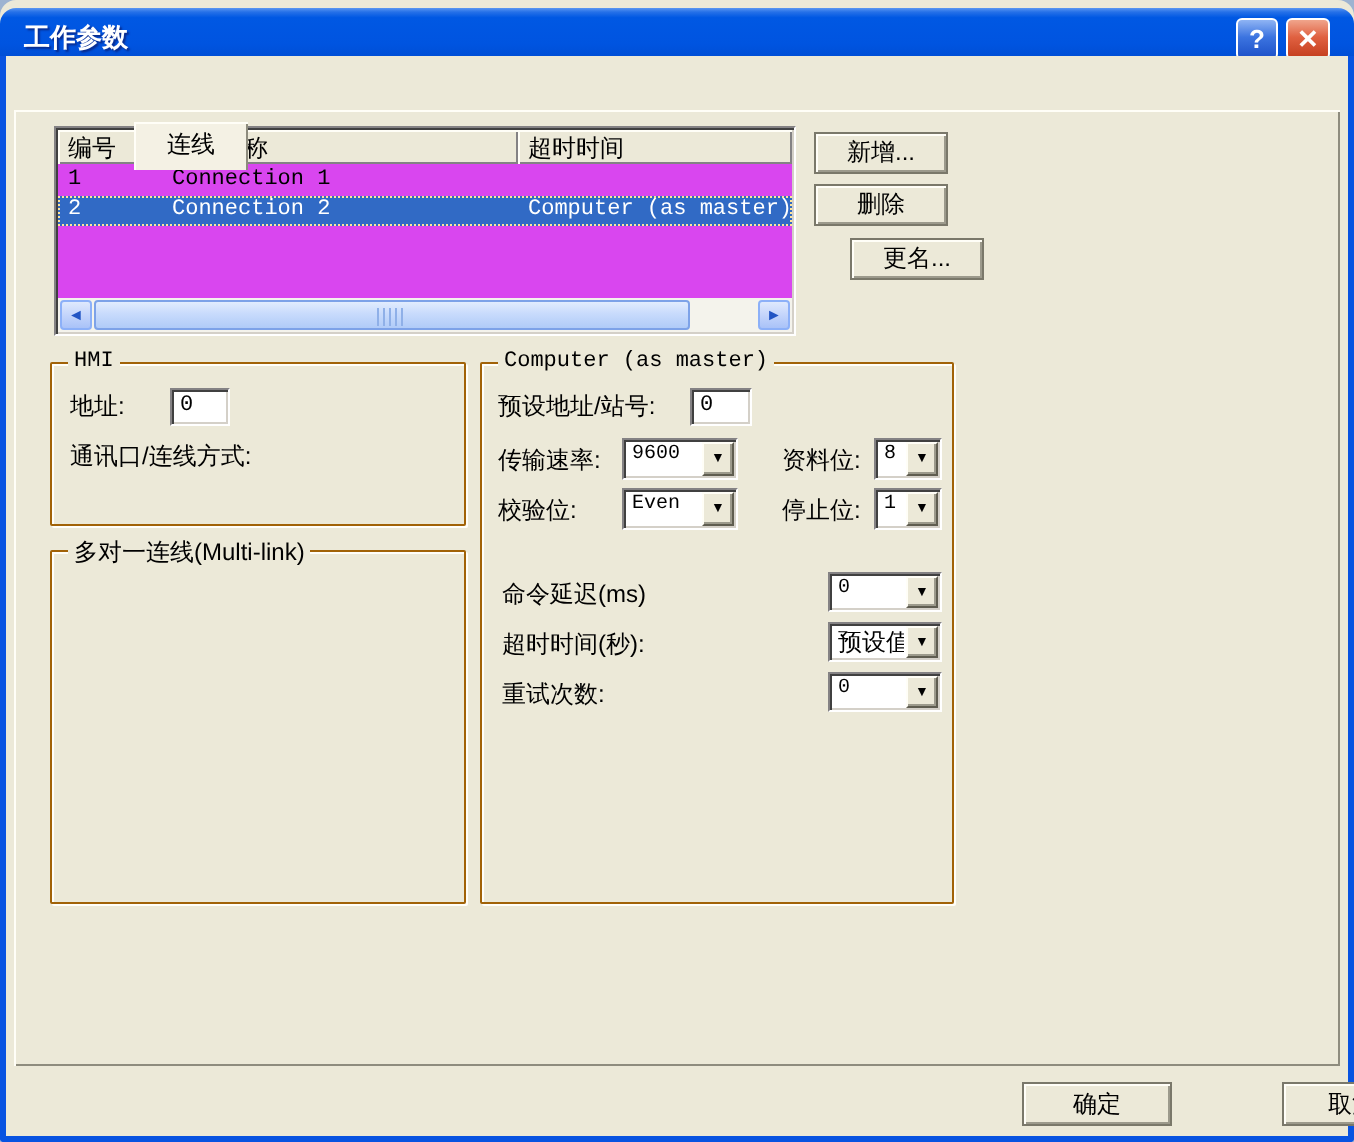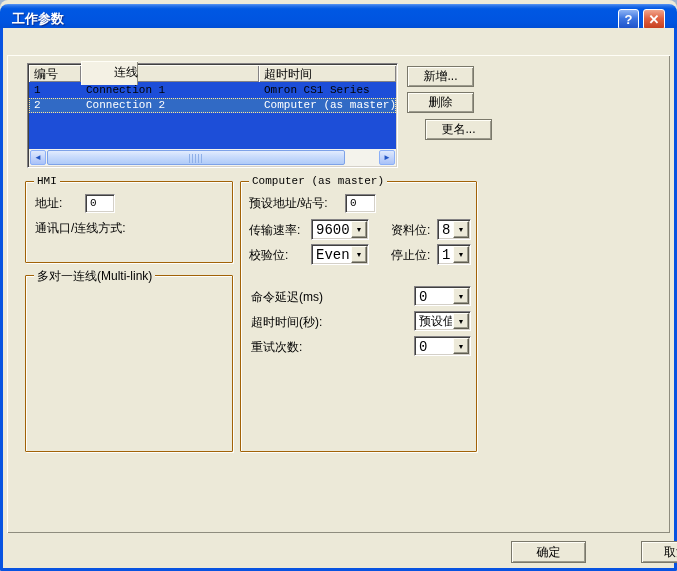--- a/index.html
+++ b/index.html
@@ -24,21 +24,21 @@
   .client { position:absolute; left:3px; top:28px; width:671px; height:540px; background:#ECE9D8; }
 
   .tab { position:absolute; font-size:12px; text-align:center; color:#000; cursor:pointer;
     background:#ECE9D8; box-shadow:inset 1px 1px 0 #fffef7, inset -1px 0 0 #8e8c7e;
     top:36px; height:19px; line-height:19px; z-index:1; }
   .tab.active { top:33px; height:24px; line-height:22px; background:#F4F1E4; z-index:3; }
 
   .panel { position:absolute; left:7px; top:55px; width:663px; height:478px; background:#ECE9D8;
     box-shadow:inset 1px 1px 0 #fffef7, inset -1px -1px 0 #8e8c7e; z-index:2; }
 
-  .listbox { position:absolute; left:20px; top:8px; width:371px; height:105px; background:#1d4ed8;
+  .listbox { position:absolute; left:20px; top:8px; width:371px; height:105px; background:#d946ef;
     border:1px solid; border-color:#848284 #fff #fff #848284;
     box-shadow:inset 1px 1px 0 #404040, inset -1px -1px 0 #d4d0c8; overflow:hidden; }
   .lv-header { position:absolute; left:1px; top:1px; right:1px; height:17px; display:flex; }
   .lv-hcell { background:#ECE9D8; font-size:12px; padding:1px 0 0 5px; white-space:nowrap; overflow:hidden;
     box-shadow:inset 1px 1px 0 #fffef7, inset -1px -1px 0 #848284; cursor:pointer; }
   .lv-row { position:absolute; left:1px; right:1px; height:15px; display:flex;
     font-family:"Liberation Mono","DejaVu Sans Mono",monospace; font-size:11px; line-height:15px; cursor:pointer; }
   .lv-cell { white-space:nowrap; overflow:hidden; padding-left:5px; }
   .lv-row.selected { background:#316AC5; color:#fff; outline:1px dotted #ffe59a; outline-offset:-1px; }
   .c0 { width:52px; } .c1 { width:178px; } .c2 { flex:1; }
@@ -61,21 +61,21 @@
   .legend { position:absolute; top:-8px; left:8px; background:#ECE9D8; padding:0 3px; font-size:12px; white-space:nowrap; }
   .legend.mono { font-family:"Liberation Mono","DejaVu Sans Mono",monospace; font-size:11px; top:-7px; }
 
   .lbl { position:absolute; font-size:12px; white-space:nowrap; }
   .field { position:absolute; background:#fff; border:1px solid; border-color:#848284 #fff #fff #848284;
     box-shadow:inset 1px 1px 0 #404040, inset -1px -1px 0 #d4d0c8;
     font-family:"Liberation Mono","DejaVu Sans Mono",monospace; font-size:11px; padding:2px 0 0 4px; cursor:text; }
   .combo { position:absolute; background:#fff; border:1px solid; border-color:#848284 #fff #fff #848284;
     box-shadow:inset 1px 1px 0 #404040, inset -1px -1px 0 #d4d0c8; cursor:default; }
   .combo-value { position:absolute; left:4px; top:2px; right:18px; bottom:1px; overflow:hidden; white-space:nowrap;
-    font-family:"Liberation Mono","DejaVu Sans Mono",monospace; font-size:14px; }
+    font-family:"Liberation Mono","DejaVu Sans Mono",monospace; font-size:10px; }
   .combo-value.cn { font-family:"Liberation Sans",sans-serif; font-size:12px; top:1px; }
   .combo-btn { position:absolute; right:1px; top:1px; bottom:1px; width:16px; background:#ECE9D8;
     border:1px solid; border-color:#fffef7 #5f5d50 #5f5d50 #fffef7; box-shadow:inset -1px -1px 0 #9c9a8c;
     font-size:7px; color:#000; text-align:center; line-height:16px; cursor:pointer; }
 </style>
 </head>
 <body>
 
 <div class="window">
   <div class="titlebar">
@@ -87,38 +87,37 @@
       <span>✕</span>
     </div>
   </div>
   <div class="bord b-left"></div>
   <div class="bord b-right"></div>
   <div class="bord b-bottom"></div>
 
   <div class="client">
 
     <div class="tab" style="left:11px;width:57px;">一般</div>
-    <div class="tab active" style="left:78px;width:57px;text-align:right;">连线</div>
+    <div class="tab active" style="left:64px;width:57px;">连线</div>
     <div class="tab" style="left:129px;width:60px;">其它</div>
     <div class="tab" style="left:189px;width:88px;">记录缓冲区</div>
     <div class="tab" style="left:277px;width:55px;">密码表</div>
     <div class="tab" style="left:332px;width:55px;">密码</div>
 
     <div class="panel" style="left:4px;top:27px;width:663px;height:478px;">
 
       <div class="listbox">
         <div class="lv-header">
           <div class="lv-hcell c0">编号</div>
           <div class="lv-hcell c1">装置名称</div>
           <div class="lv-hcell c2">超时时间</div>
         </div>
         <div class="lv-row" style="top:19px;">
           <div class="lv-cell c0">1</div>
           <div class="lv-cell c1">Connection 1</div>
-          <div class="lv-cell c2">Omron CS1 Series</div>
         </div>
         <div class="lv-row selected" style="top:34px;">
           <div class="lv-cell c0">2</div>
           <div class="lv-cell c1">Connection 2</div>
           <div class="lv-cell c2">Computer (as master)</div>
         </div>
         <div class="hscroll">
           <div class="sb-btn sb-left">
             <span>◄</span>
           </div>

